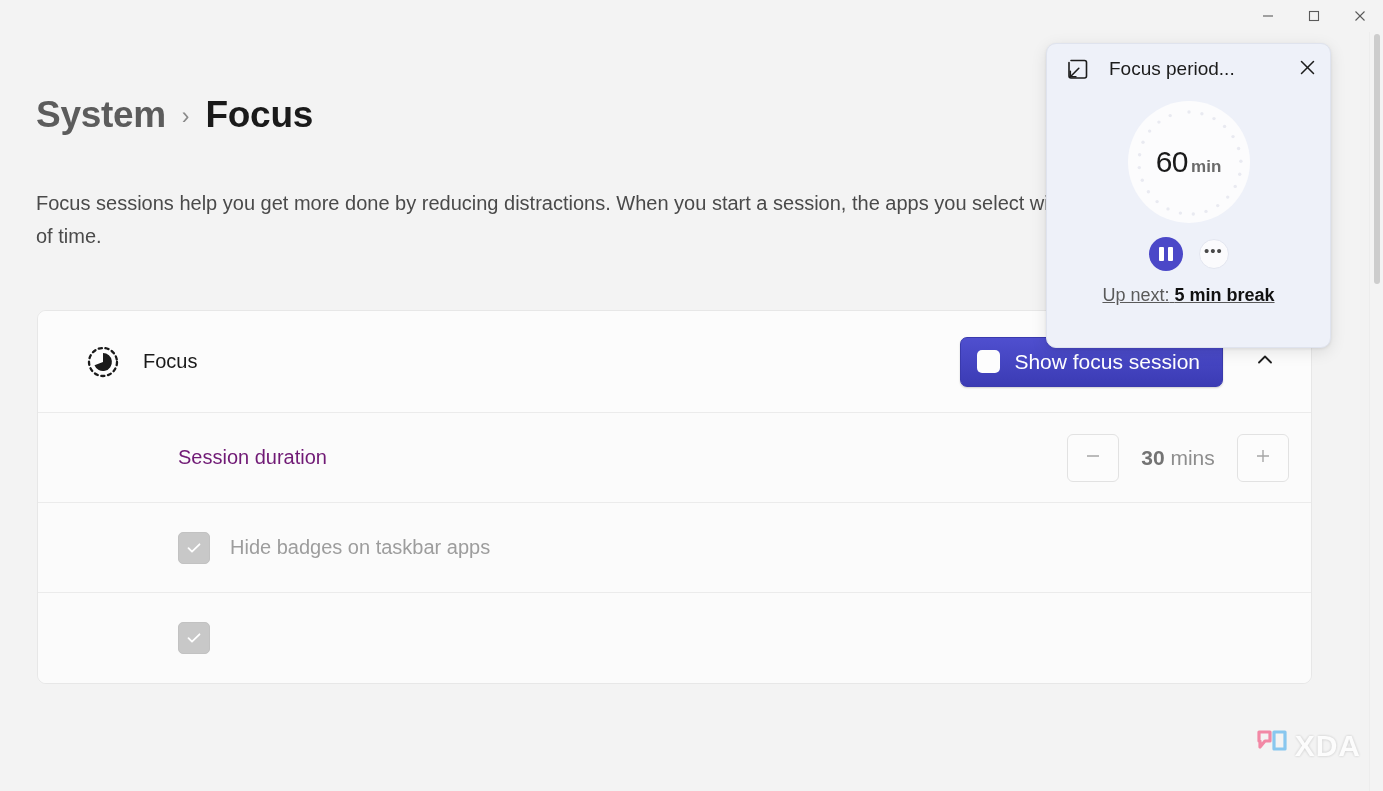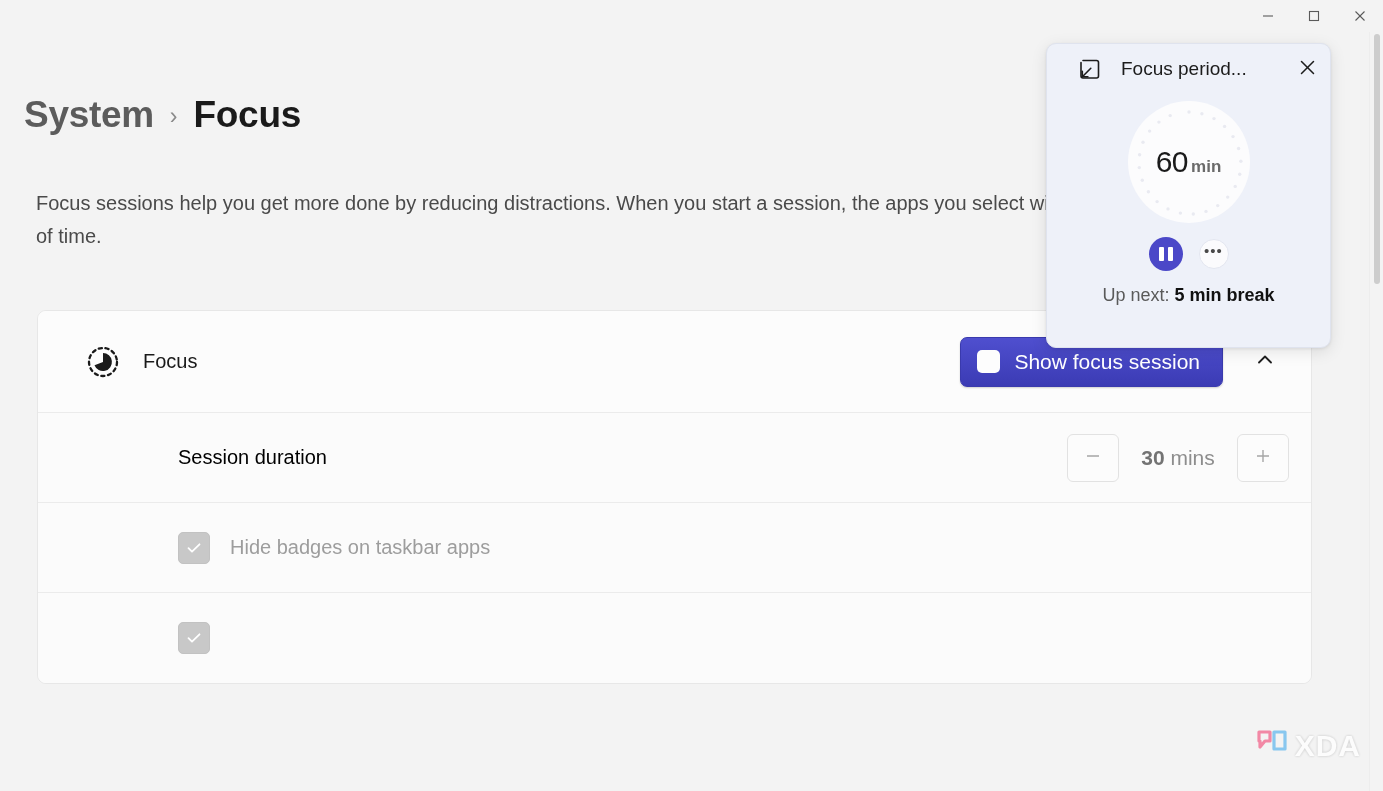--- a/index.html
+++ b/index.html
@@ -44,21 +44,21 @@
     position: absolute;
     top: 32px; left: 0;
     width: 1350px;
     height: 759px;
     background: #f3f3f3;
     overflow: hidden;
   }
 
   .breadcrumb {
     position: absolute;
-    left: 24px;
+    left: 36px;
     top: 62px;
     display: flex;
     align-items: baseline;
     gap: 16px;
     white-space: nowrap;
   }
   .bc-system {
     font-size: 37px;
     font-weight: 600;
     color: #5c5c5c;
@@ -164,21 +164,21 @@
     border-radius: 5px;
     cursor: pointer;
     flex: 0 0 auto;
   }
 
   
   .row-indent { padding-left: 140px; }
 
   .label-disabled {
     font-size: 20px;
-    color: #000000;
+    color: #701a75;
   }
 
   
   .stepper {
     display: flex;
     align-items: center;
     gap: 0px;
   }
   .step-btn {
     width: 52px;
@@ -232,21 +232,21 @@
     background: #eef1f9;
     border: 1px solid #dfe3ee;
     border-radius: 10px;
     box-shadow: 0 4px 16px rgba(0,0,0,0.10), 0 1px 3px rgba(0,0,0,0.08);
     z-index: 20;
   }
   .popup-header {
     display: flex;
     align-items: center;
     height: 50px;
-    padding: 0 6px 0 30px;
+    padding: 0 6px 0 18px;
     justify-content: space-between;
   }
   .popup-app-icon {
     width: 26px;
     height: 26px;
     flex: 0 0 auto;
     margin-right: 18px;
   }
   .popup-title {
     font-size: 19px;
@@ -344,20 +344,21 @@
     letter-spacing: 1px;
     padding-bottom: 7px;
   }
 
   .up-next {
     text-align: center;
     margin-top: 14px;
     font-size: 18px;
     color: #5a5a5a;
     white-space: nowrap;
+    text-decoration: underline;
   }
   .up-next b {
     color: #111111;
     font-weight: 700;
   }
 
   
   .scroll-track {
     position: absolute;
     right: 0;

